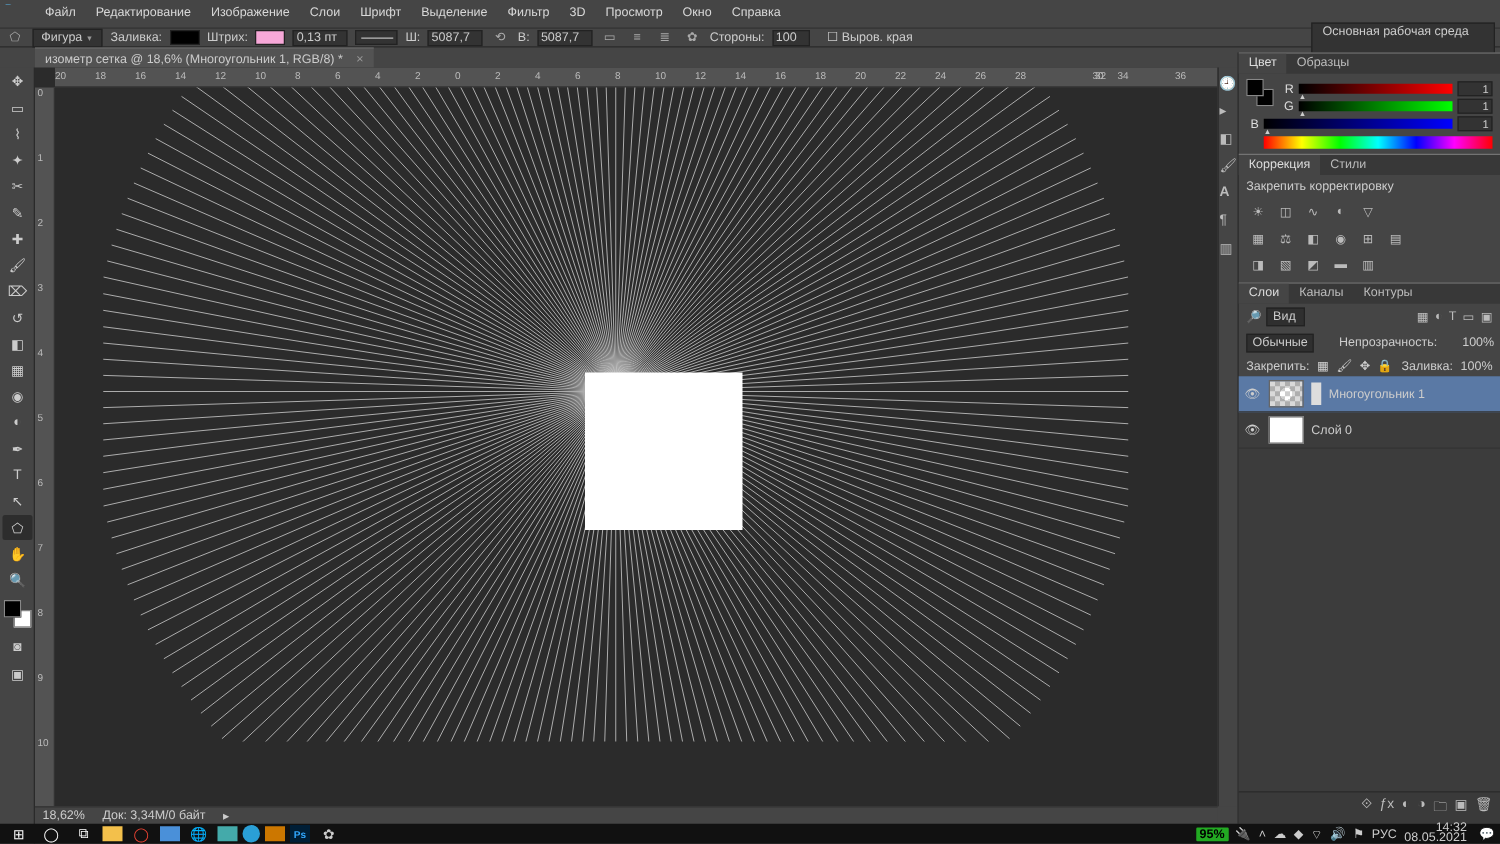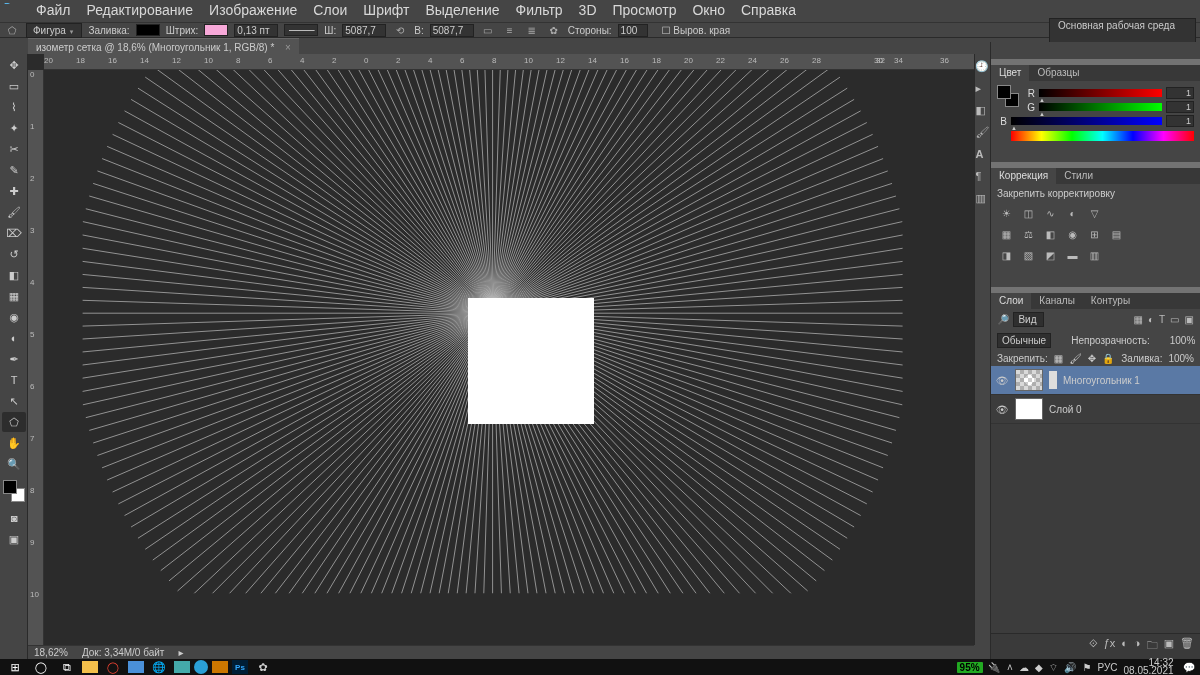--- a/index.html
+++ b/index.html
@@ -6,21 +6,21 @@
 body { width:1200px; height:675px; background:#454545; overflow:hidden; position:relative; }
 
 
 .titlebar { height:14px; background:#454545; display:flex; align-items:center; }
 .titlebar .logo { width:20px; height:14px; display:flex; align-items:center; justify-content:center; color:#57b4e8; font-weight:bold; font-size:10px; }
 .win-btns { margin-left:auto; display:flex; }
 .win-btn { width:22px; height:14px; display:flex; align-items:center; justify-content:center; font-size:9px; color:#bbb; }
 
 
 .menubar { height:12px; background:#454545; display:flex; align-items:center; padding-left:28px; gap:0; position:absolute; top:4px; left:0; right:0; }
-.menubar span { padding:3px 8px; font-size:14px; color:#d8d8d8; cursor:default; }
+.menubar span { padding:3px 8px; font-size:10px; color:#d8d8d8; cursor:default; }
 
 
 .optbar { position:absolute; top:22px; left:0; right:0; height:16px; background:#454545; border-top:1px solid #333; border-bottom:1px solid #2a2a2a; display:flex; align-items:center; padding:0 4px; gap:6px; }
 .optbar .sel { background:#333; border:1px solid #222; padding:1px 8px 1px 6px; font-size:10px; position:relative; }
 .optbar .sel::after { content:"▾"; font-size:7px; margin-left:4px; color:#999; }
 .optbar .swatch { width:24px; height:12px; border:1px solid #222; display:inline-block; vertical-align:middle; }
 .optbar input { background:#333; border:1px solid #222; color:#ccc; width:44px; font-size:10px; padding:0 2px; }
 .optbar .ic { width:16px; height:14px; display:flex; align-items:center; justify-content:center; color:#aaa; }
 .workspace-dd { margin-left:auto; background:#333; border:1px solid #222; padding:1px 20px 11px 8px; font-size:10px; }
 
@@ -47,21 +47,21 @@
 
 
 .status { position:absolute; bottom:16px; left:28px; right:226px; height:14px; background:#454545; border-top:1px solid #333; display:flex; align-items:center; padding:0 6px; gap:14px; font-size:10px; color:#ccc; }
 
 
 .rcol-strip { position:absolute; top:54px; right:210px; width:16px; bottom:30px; background:#454545; border-left:1px solid #2a2a2a; display:flex; flex-direction:column; gap:8px; padding-top:6px; align-items:center; }
 .rcol-strip .ic { width:14px; height:14px; font-size:11px; color:#bbb; }
 
 
 .panels { position:absolute; top:42px; right:0; width:210px; bottom:16px; background:#454545; border-left:1px solid #2a2a2a; display:flex; flex-direction:column; }
-.panel { border-top:6px solid #737373;margin-top:17px; }
+.panel { border-top:1px solid #737373; }
 .ptabs { display:flex; background:#383838; height:16px; align-items:stretch; }
 .ptab { padding:2px 8px; font-size:10px; color:#bbb; }
 .ptab.act { background:#454545; color:#ddd; }
 .pbody { padding:4px 6px; }
 
 .rgb-row { display:flex; align-items:center; gap:4px; margin:2px 0; }
 .rgb-row .lab { width:10px; text-align:right; color:#ddd; }
 .rgb-row .bar { flex:1; height:8px; position:relative; }
 .rgb-row .bar::after { content:"▲"; position:absolute; left:0; bottom:-6px; font-size:6px; color:#ccc; }
 .rgb-row input { width:28px; background:#333; border:1px solid #222; color:#ccc; font-size:9px; text-align:right; padding-right:2px; }

